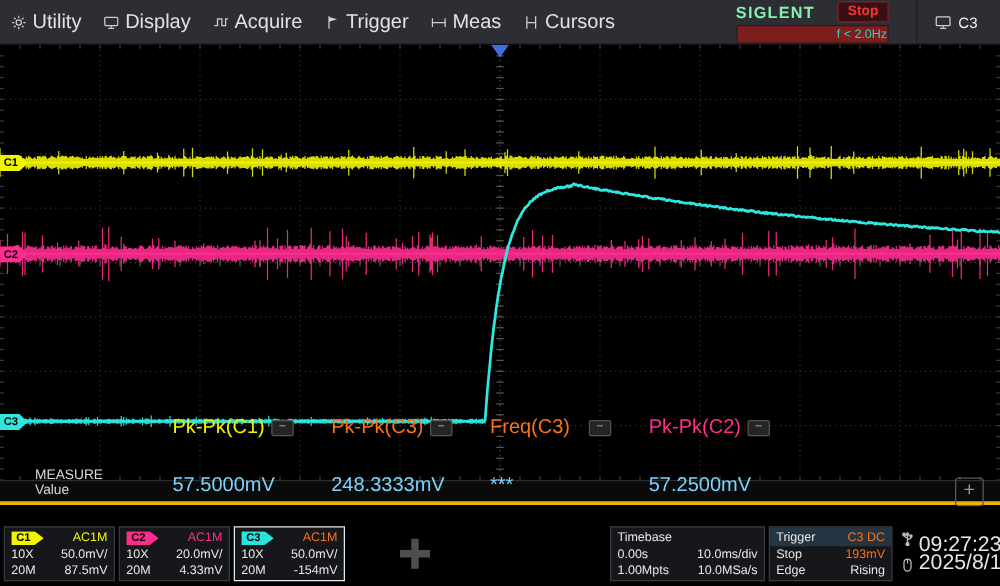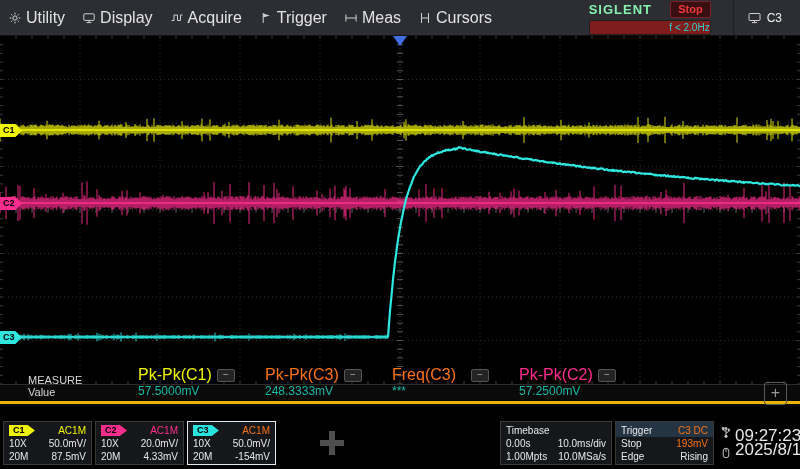--- a/index.html
+++ b/index.html
@@ -37,38 +37,38 @@
                border-top:1px solid #2d2d2d;border-bottom:3px solid #eab308;box-sizing:border-box;
                display:flex;align-items:flex-end;}
   .meas-left{width:112px;display:flex;flex-direction:column;justify-content:space-between;
              padding:3px 0 3px 28px;box-sizing:border-box;color:#d8d8d8;font-size:11px;}
   .meas-col{width:127px;display:flex;flex-direction:column;justify-content:space-between;
             padding:2px 0 3px 26px;box-sizing:border-box;}
   .meas-head{display:flex;align-items:center;}
   .meas-label{font-size:16px;}
   .minus-btn{margin-left:auto;margin-right:4px;width:16px;height:11px;background:#242424;border:1px solid #555;
              border-radius:2px;color:#aaa;font-size:10px;line-height:10px;text-align:center;}
-  .meas-value{color:#14b8a6;font-size:12px;}
+  .meas-value{color:#7dd3fc;font-size:16px;margin-top:29px;}
   .add-meas-btn{margin-left:auto;margin-right:13px;align-self:center;width:21px;height:21px;
                 border:1px solid #5a5a5a;border-radius:3px;color:#979797;font-size:16px;line-height:19px;text-align:center;}
 
   
   #bottom-bar{position:absolute;top:417px;left:0;width:800px;height:52px;background:#000;
               display:flex;align-items:center;}
   .info-box{height:44px;background:#15171a;border:1px solid #3a3a3a;box-sizing:border-box;
             padding:2px 5px;font-size:10px;color:#dcdcdc;flex:none;}
   .ch-box{width:89px;margin-left:3px;}
   .ch-box.selected{border:1px solid #dfeaf2;}
   .ch-row{display:flex;justify-content:space-between;align-items:center;height:13px;}
   .ch-badge{width:26px;height:11px;line-height:11px;padding-left:4px;box-sizing:border-box;color:#000;
             font-size:9px;font-weight:bold;clip-path:polygon(0 0,72% 0,100% 50%,72% 100%,0 100%);}
   .plus-handle{position:relative;width:24px;height:24px;margin-left:44px;flex:none;}
   .plus-handle::before{content:"";position:absolute;left:0;top:9px;width:24px;height:6px;background:#4e4e4e;}
   .plus-handle::after{content:"";position:absolute;left:9px;top:0;width:6px;height:24px;background:#4e4e4e;}
-  .tb-box{width:112px;margin-left:auto;}
+  .tb-box{width:124px;margin-left:auto;}
   .trig-box{width:99px;margin-left:3px;}
   .trig-hdr{background:#243442;margin:-2px -5px 0;padding:2px 5px 0;height:13px;}
   .icons-col{display:flex;flex-direction:column;justify-content:center;gap:3px;margin-left:6px;color:#c0c0c0;}
   .clock{width:62px;margin-left:3px;margin-right:3px;color:#e6e6e6;font-size:17px;text-align:center;line-height:14px;}
 
   .fg-c1{color:#f0f400;}.fg-c2{color:#ff2e8e;}.fg-c3{color:#f97316;}
   .bg-c1{background:#f0f400;}.bg-c2{background:#ff2e8e;}.bg-c3{background:#29e4de;}
   .white{color:#e8e8e8;}
 </style>
 </head>

